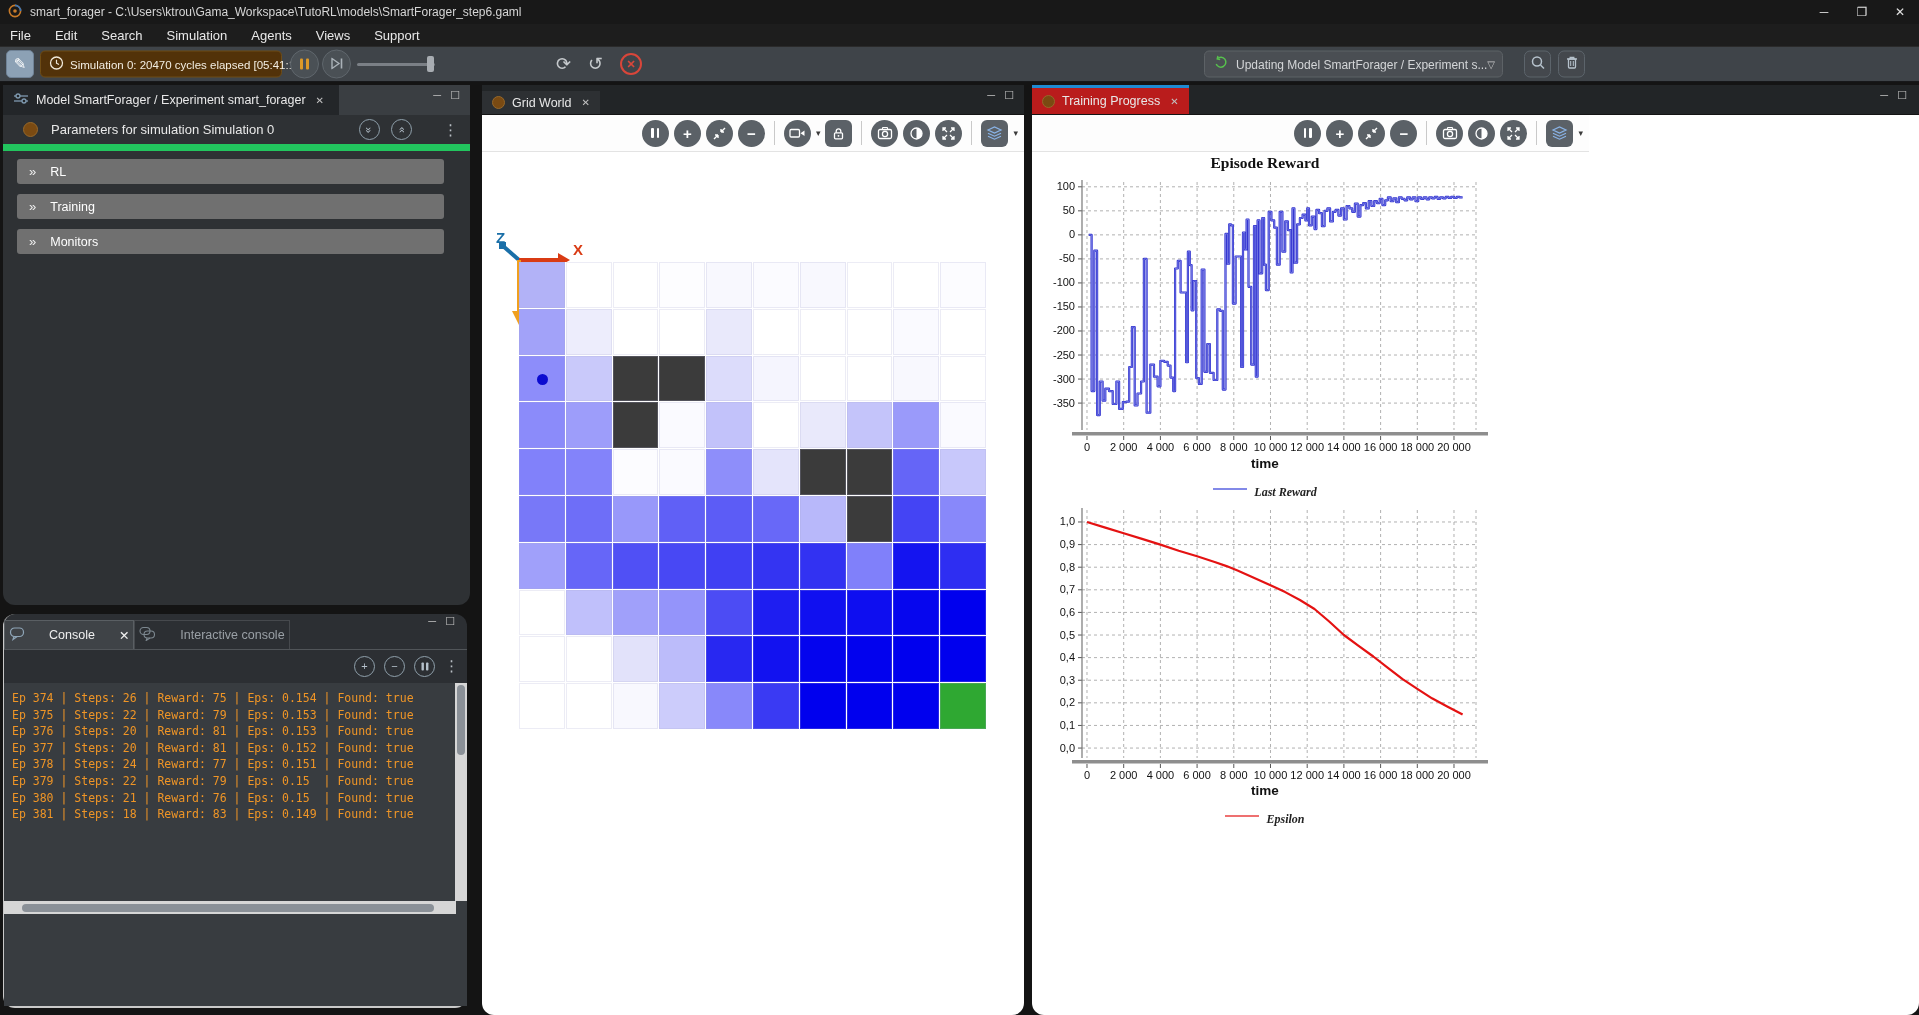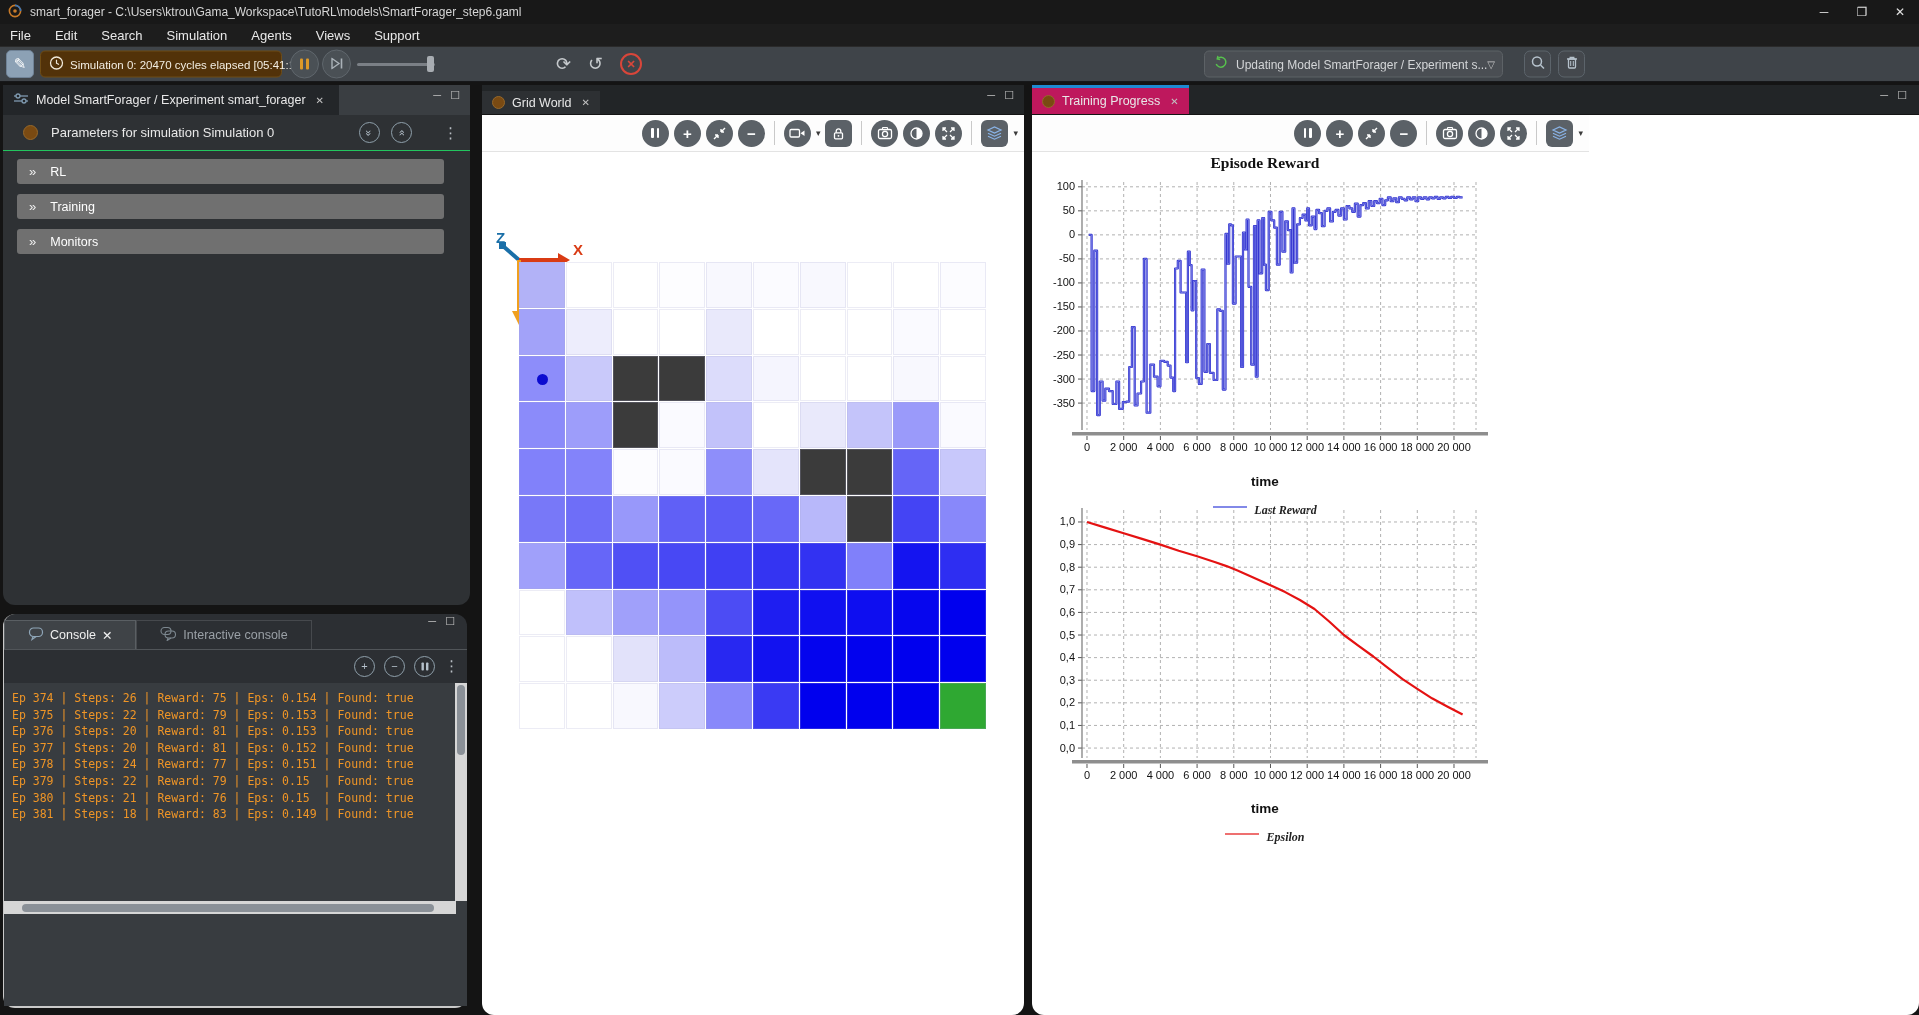--- a/index.html
+++ b/index.html
@@ -52,37 +52,37 @@
   .tab { display:flex; align-items:center; gap:7px; padding:0 10px; font-size:12.5px; color:#e8e8e8; }
   .tab .close { color:#c2c2c2; font-size:10px; margin-left:3px; }
   .dot { width:13px; height:13px; border-radius:50%; background:#7a4a12; border:1px solid #96682a; }
   .mini-ctrls { position:absolute; top:4px; display:flex; gap:9px; color:#c0c0c0; font-size:11px; }
 
   
   #left-panel { left:3px; top:85px; width:467px; height:520px; background:#2e3134; }
   #left-panel .tabbar { background:#3a3e42; }
   #left-panel .tab { background:#232629; width:336px; }
   #params-header { position:absolute; left:0; top:30px; right:0; height:36px; display:flex; align-items:center;
-                   border-bottom:1px solid #22c55e; }
+                   border-bottom:7px solid #22c55e; }
   #params-header .dot { margin-left:20px; width:15px; height:15px; }
   #params-header .lbl { margin-left:13px; color:#e8e8e8; font-size:13px; }
   .round-ic { width:21px; height:21px; border-radius:50%; border:1px solid #8fa0ab; color:#b6c2cc;
               display:flex; align-items:center; justify-content:center; font-size:11px; }
   .rot90 { transform:rotate(90deg); display:inline-block; }
   .rot270 { transform:rotate(-90deg); display:inline-block; }
   .kebab { color:#b8bec4; font-size:15px; }
   .section-bar { position:absolute; left:14px; width:427px; height:25px; background:#707070; border-radius:3px;
                  display:flex; align-items:center; color:#ffffff; font-size:12.5px; }
   .section-bar .chev { margin:0 14px 0 12px; font-size:13px; color:#f0f0f0; }
 
   
   #console-panel { left:3px; top:614px; width:464px; height:394px; background:#2c2f33;
                    border-left:1px solid #c9c9c9; border-bottom:2px solid #c9c9c9; }
   #console-tabs { position:absolute; left:0; top:6px; right:0; height:30px; display:flex; border-bottom:1px solid #515559; }
-  .ctab { display:flex; align-items:center; gap:6px; padding:0 23px; font-size:12.5px; }
+  .ctab { display:flex; align-items:center; gap:24px; padding:0 4px; font-size:12.5px; }
   .ctab.active { background:#3f4347; color:#f0f0f0; border:1px solid #5a5f63; border-bottom:none; }
   .ctab.inactive { color:#9aa0a6; border:1px solid #46494d; border-bottom:none; }
   #console-toolbar { position:absolute; right:8px; top:40px; height:24px; display:flex; align-items:center; gap:9px; }
   #console-text { position:absolute; left:0; top:69px; right:0; bottom:0; background:#383c40; overflow:hidden; }
   #console-lines { padding:7px 0 0 8px; font-family:"DejaVu Sans Mono", monospace; font-size:11.5px;
                    line-height:16.6px; color:#ef9526; white-space:pre; }
   #console-hscroll { position:absolute; left:0; top:218px; width:452px; height:13px; background:#d6d6d6; }
   #console-hscroll .thumb { position:absolute; left:18px; top:2.5px; width:412px; height:8px; background:#8a9097; border-radius:4px; }
   #console-vscroll { position:absolute; right:0; top:0; width:12px; height:218px; background:#d6d6d6; }
   #console-vscroll .thumb { position:absolute; left:2px; top:2px; width:8px; height:70px; background:#8a9097; border-radius:4px; }
@@ -111,21 +111,21 @@
 
   
   #training-panel { left:1032px; top:85px; width:887px; height:930px; background:#ffffff; }
   #training-panel .tab { border-top:3px solid #1e8ad2; }
   #training-panel .tabbar { border-bottom:1px solid #141414; }
   .chart-block { position:absolute; left:8px; width:450px; }
   #chart-block-0 { top:69px; height:345px; }
   #chart-block-1 { top:411px; height:345px; }
   .chart-title { text-align:center; font-family:"Liberation Serif", serif; font-weight:bold;
                  font-size:15.5px; color:#111; height:21px; }
-  .chart-time { text-align:center; font-weight:bold; font-size:13.5px; color:#111; margin-top:18px; }
+  .chart-time { text-align:center; font-weight:bold; font-size:13.5px; color:#111; margin-top:0; }
   .chart-legend { display:flex; align-items:center; justify-content:center; gap:7px; margin-top:7px; }
   .chart-legend .line { width:34px; height:2px; }
   .chart-legend .name { font-family:"Liberation Serif", serif; font-style:italic; font-weight:bold;
                         font-size:12px; color:#222;margin-top:7px; }
 
   svg text { font-family:"Liberation Sans", sans-serif; }
 </style>
 </head>
 <body>
 
@@ -500,21 +500,21 @@
         <div class="cell" style="background: rgb(0, 0, 238);"></div>
         <div class="cell" style="background: rgb(0, 0, 238);"></div>
         <div class="cell" style="background: rgb(0, 0, 238);"></div>
         <div class="cell" style="background: rgb(47, 168, 50);"></div>
       </div>
     <div id="agent-dot" style="background: rgb(11, 11, 208);"></div>
   </div>
 
   <div id="training-panel" class="panel">
     <div class="tabbar">
-      <div class="tab" style="background:#be185d;">
+      <div class="tab" style="background:#b91c1c;">
         <span class="dot"></span>
         <span>Training Progress</span>
         <span class="close">✕</span>
       </div>
       <div class="mini-ctrls" style="right:12px;">
         <span>─</span>
         <span>☐</span>
       </div>
     </div>
     <div class="view-toolbar" style="right:330px;">

